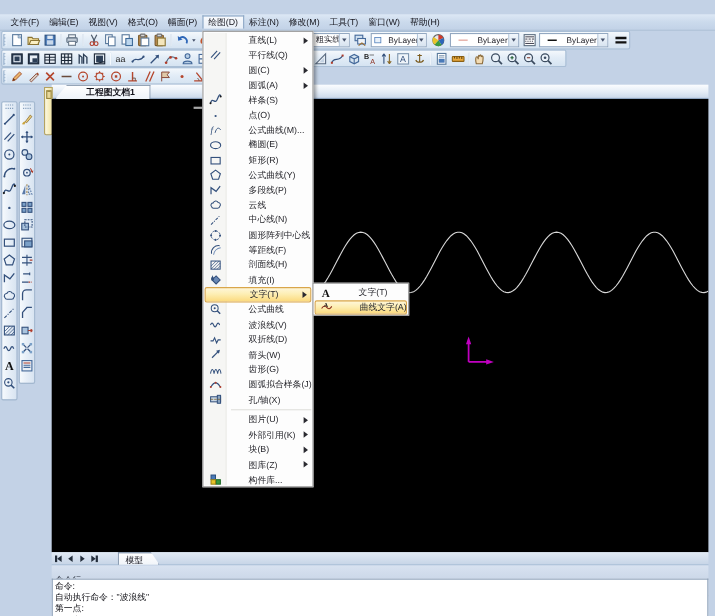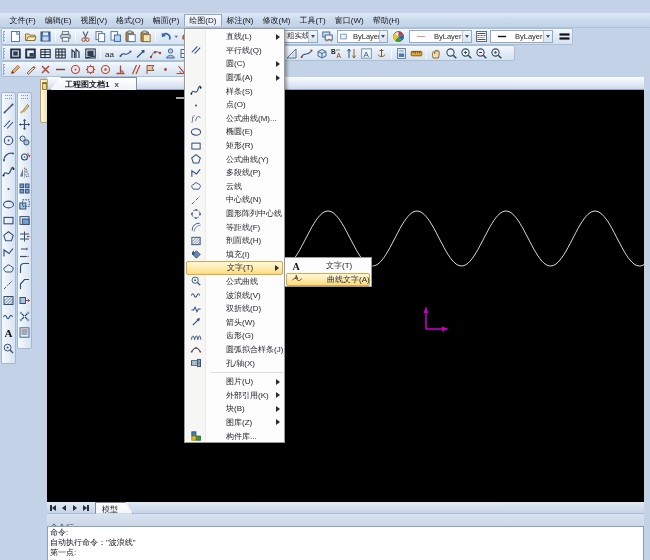--- a/index.html
+++ b/index.html
@@ -44,21 +44,21 @@
   .combo .cval { white-space:nowrap; overflow:hidden; }
   .combo .carrow { margin-left:auto; width:9px; align-self:stretch; display:flex; align-items:center; justify-content:center; background:linear-gradient(180deg,#f2f7fc,#d8e4f0); border-left:1px solid #b4c6da; }
   .tri-dn { width:0; height:0; border-left:2.5px solid transparent; border-right:2.5px solid transparent; border-top:3.5px solid #44506a; }
 
   
   #tabbar { position:absolute; left:47px; top:77px; width:597px; height:13px;
     background:linear-gradient(180deg,#fbfdff 0%,#e4ecf6 55%,#ccdaeb 100%); border-bottom:1px solid #8fa5c0; }
   #doc-tab { position:absolute; left:50px; top:77px; width:87px; height:13px;
     background:linear-gradient(180deg,#ffffff,#eef3f9); border:1px solid #7d8fa6; border-bottom:none;
     clip-path:polygon(11px 0, 100% 0, 100% 100%, 0 100%);
-    display:flex; align-items:center; padding-left:14px; }
+    display:flex; align-items:center; padding-left:14px;flex-direction:column; }
   #doc-tab .lbl { font-size:8px; font-weight:bold; color:#13131b; white-space:nowrap; }
   #doc-tab .close { font-size:8px; color:#4a4a55; margin-left:5px; font-weight:bold; }
 
   
   #side-tab { position:absolute; left:40px; top:79px; width:8px; height:44px;
     background:linear-gradient(90deg,#fdf9e0,#f2e4a4); border:1px solid #b5a35f; border-radius:0 0 2px 2px; }
   #side-tab .sicon { position:absolute; left:0.5px; top:2px; width:5px; height:8px; background:
      linear-gradient(180deg,#7a6a2f 0 1px,transparent 1px 3px), #e8d89a; border:1px solid #98863e; }
 
   
@@ -66,21 +66,21 @@
   #canvas svg { position:absolute; left:0; top:0; }
 
   
   #sheetbar { position:absolute; left:47px; top:502px; width:597px; height:12px;
     background:linear-gradient(180deg,#e2eaf4,#c7d5e7); border-bottom:1px solid #aabfd6; display:flex; align-items:center; }
   .navbtn { width:10px; height:10px; margin-left:1px; display:flex; align-items:center; justify-content:center; flex:none; }
   .nav-tri { width:0; height:0; border-top:3px solid transparent; border-bottom:3px solid transparent; }
   .nav-tri.left { border-right:4px solid #222c3a; }
   .nav-tri.right { border-left:4px solid #222c3a; }
   .nav-bar { width:1.5px; height:6px; background:#222c3a; }
-  #model-tab { margin-left:4px; height:12px; background:linear-gradient(180deg,#ffffff,#f0f4f9);
+  #model-tab { margin-left:16px; height:12px; background:linear-gradient(180deg,#ffffff,#f0f4f9);
     border:1px solid #7d8fa6; border-bottom:none; clip-path:polygon(0 0, calc(100% - 8px) 0, 100% 100%, 0 100%);
     display:flex; align-items:flex-start; padding:1px 14px 0 6px; }
   #model-tab .lbl { font-size:8px; color:#20202a; }
 
   #cmdheader { position:absolute; left:47px; top:514px; width:597px; height:28px;
     background:linear-gradient(180deg,#d8e2f0,#bdcce0); border-bottom:1px solid #9fb4cc;
     display:flex; align-items:center; padding-left:3px; }
   #cmdheader .lbl { font-size:8px; color:#2a3240; }
   #cmdbody { position:absolute; left:47px; top:526px; width:597px; height:34px; background:#ffffff;
     border:1px solid #8ca0b8; border-bottom:none; overflow:hidden; padding:1px 0 0 2px; }

